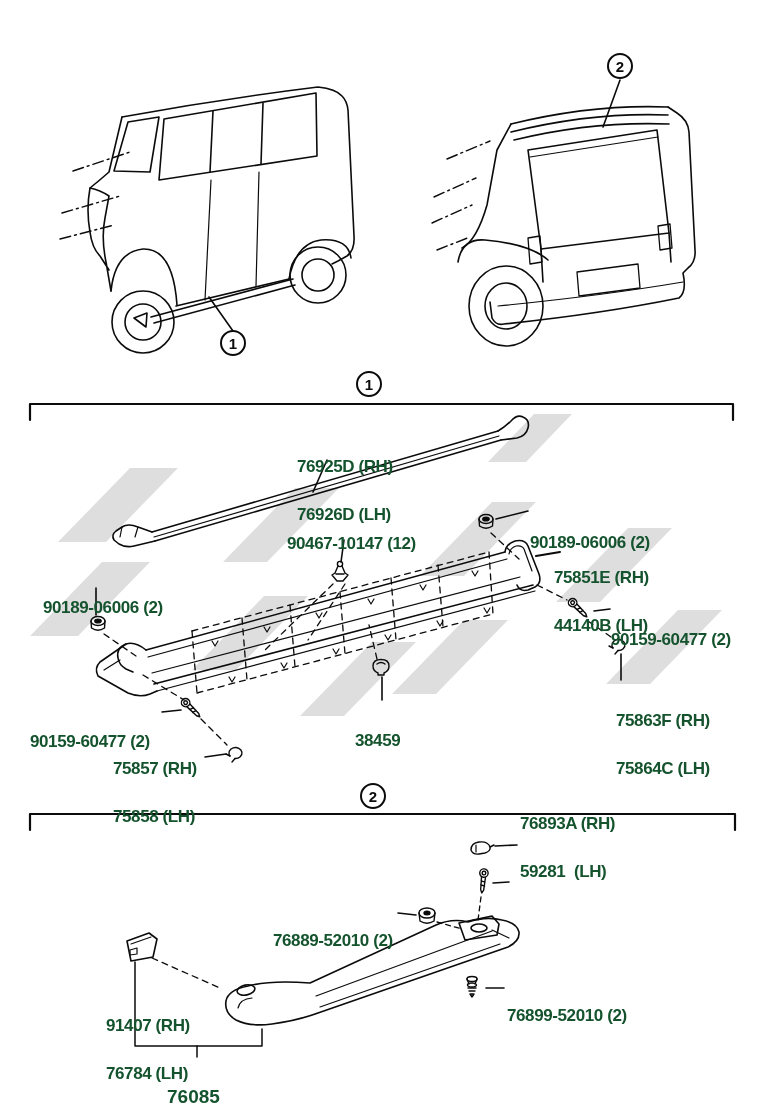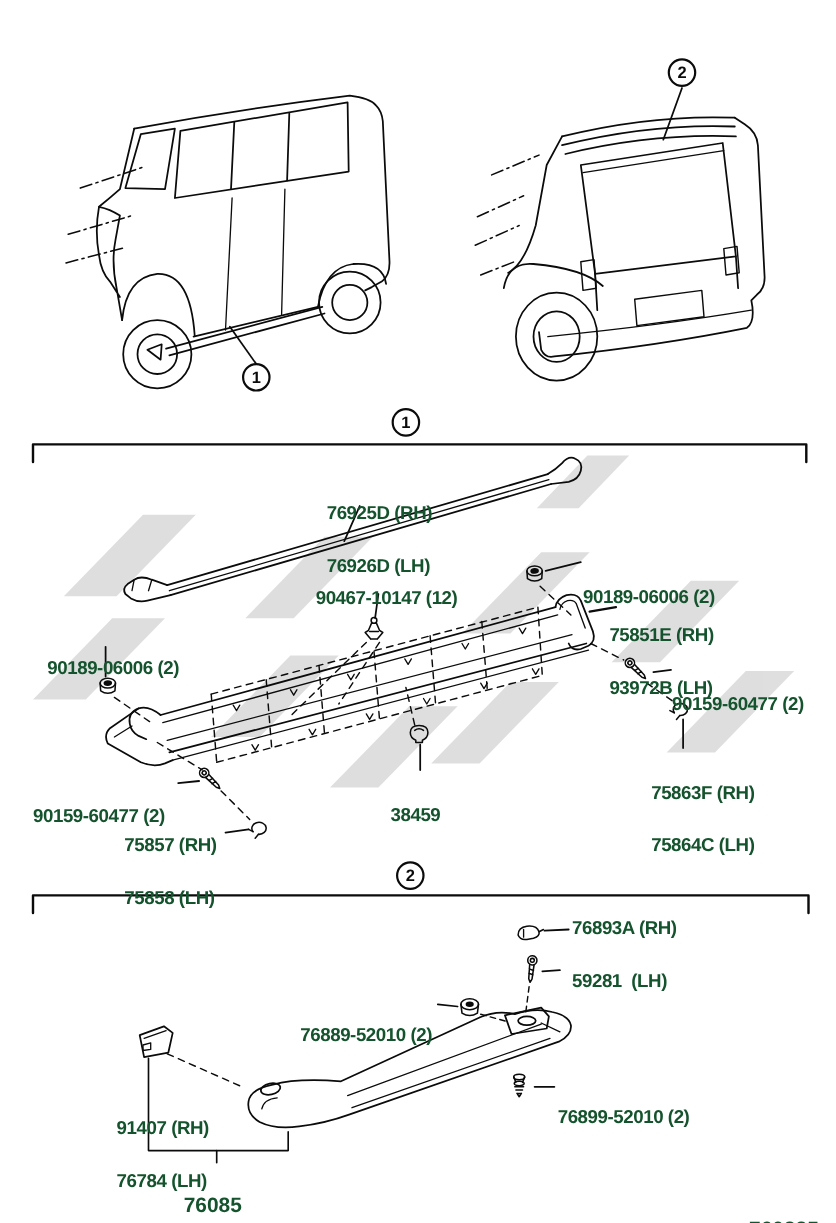--- a/index.html
+++ b/index.html
@@ -305,44 +305,44 @@
   <span>76926D (LH)</span>
 </div>
 <div class="lbl" style="left:287px; top:504px;">
   <span>90467-10147 (12)</span>
 </div>
 <div class="lbl" style="left:530px; top:503px;">
   <span>90189-06006 (2)</span>
 </div>
 <div class="lbl" style="left:534px; top:538px;margin-left:20px;">
   <span>75851E (RH)</span>
-  <span>93972B (LH)</span>
+  <span>44140B (LH)</span>
 </div>
 <div class="lbl" style="left:611px; top:600px;">
   <span>90159-60477 (2)</span>
 </div>
-<div class="lbl" style="left:592px; top:681px;">
+<div class="lbl" style="left:616px; top:681px;">
   <span>75863F (RH)</span>
   <span>75864C (LH)</span>
 </div>
 <div class="lbl" style="left:355px; top:701px;">
   <span>38459</span>
 </div>
 <div class="lbl" style="left:43px; top:568px;">
   <span>90189-06006 (2)</span>
 </div>
 <div class="lbl" style="left:30px; top:702px;">
   <span>90159-60477 (2)</span>
 </div>
 <div class="lbl" style="left:113px; top:729px;">
   <span>75857 (RH)</span>
   <span>75858 (LH)</span>
 </div>
 
-<div class="lbl" style="left:520px; top:804px;">
+<div class="lbl" style="left:520px; top:784px;">
   <span>76893A (RH)</span>
   <span>59281  (LH)</span>
 </div>
 <div class="lbl" style="left:261px; top:901px;margin-left:12px;">
   <span>76889-52010 (2)</span>
 </div>
 <div class="lbl" style="left:507px; top:976px;">
   <span>76899-52010 (2)</span>
 </div>
 <div class="lbl" style="left:106px; top:986px;">

